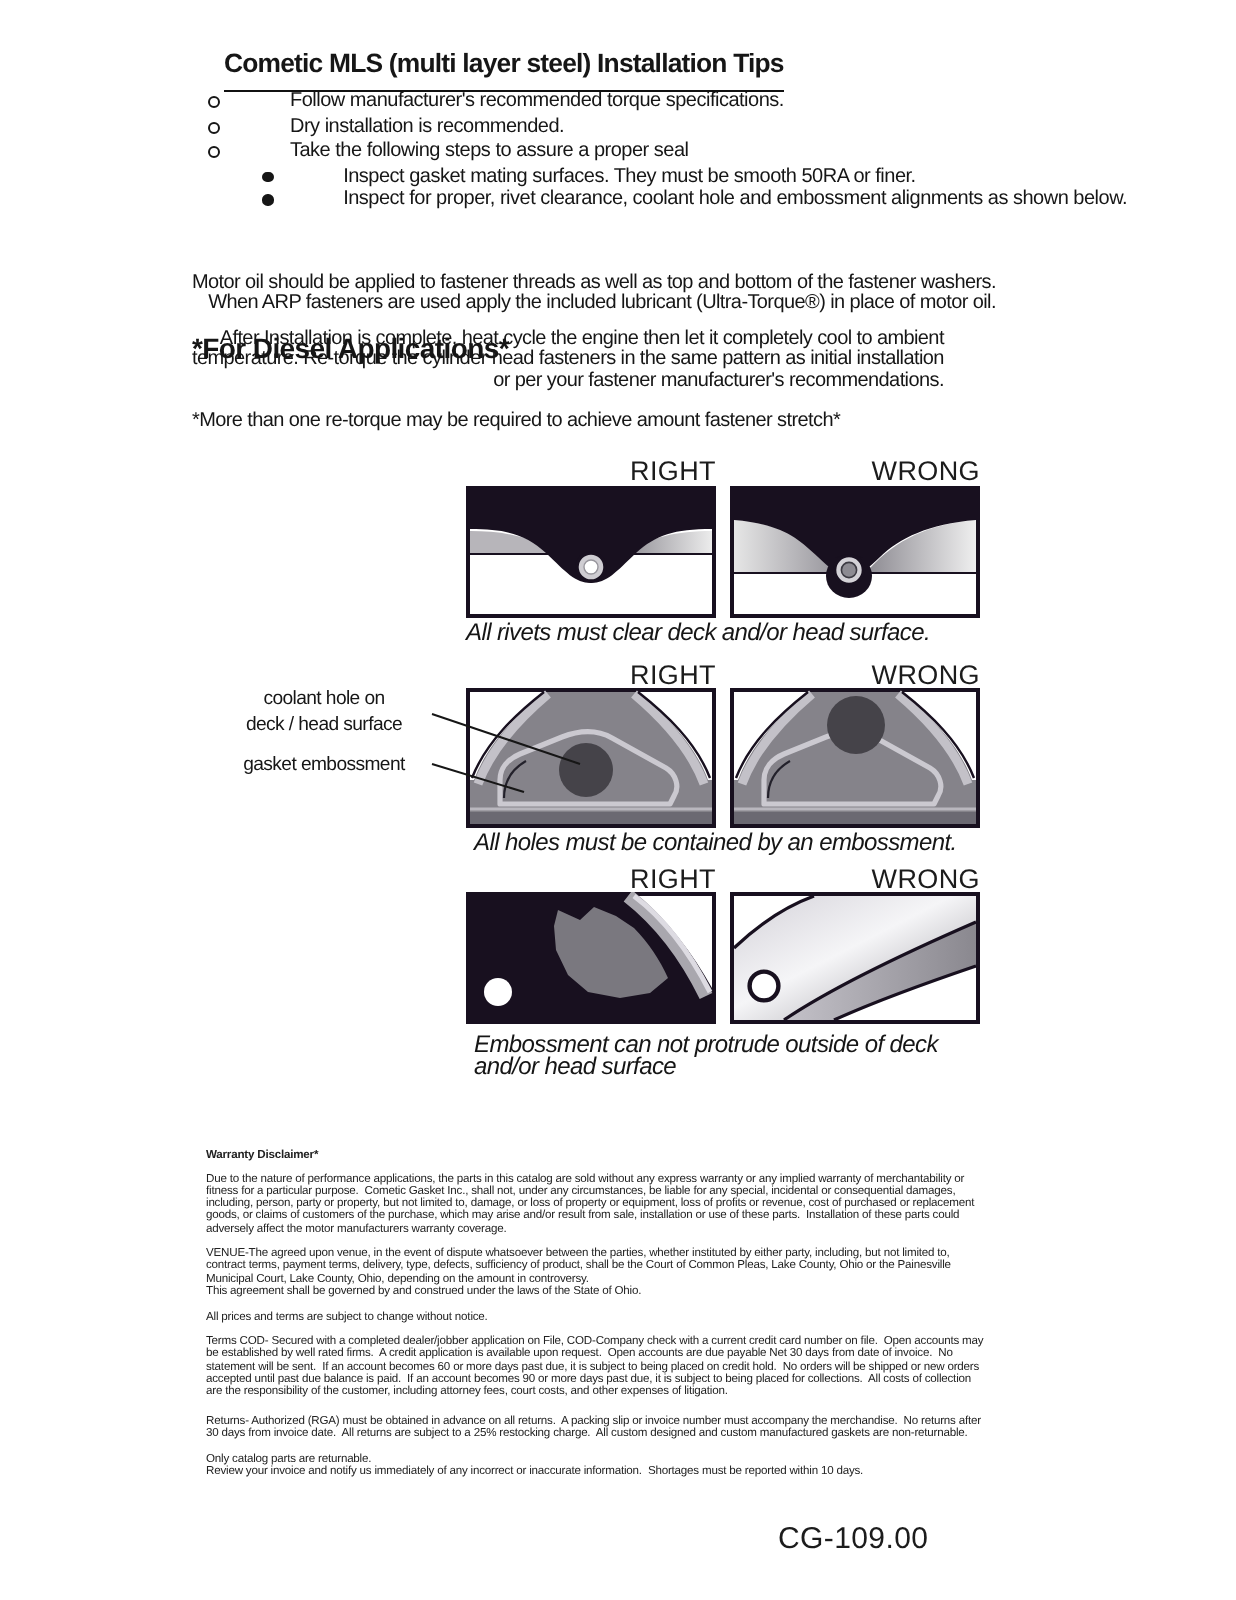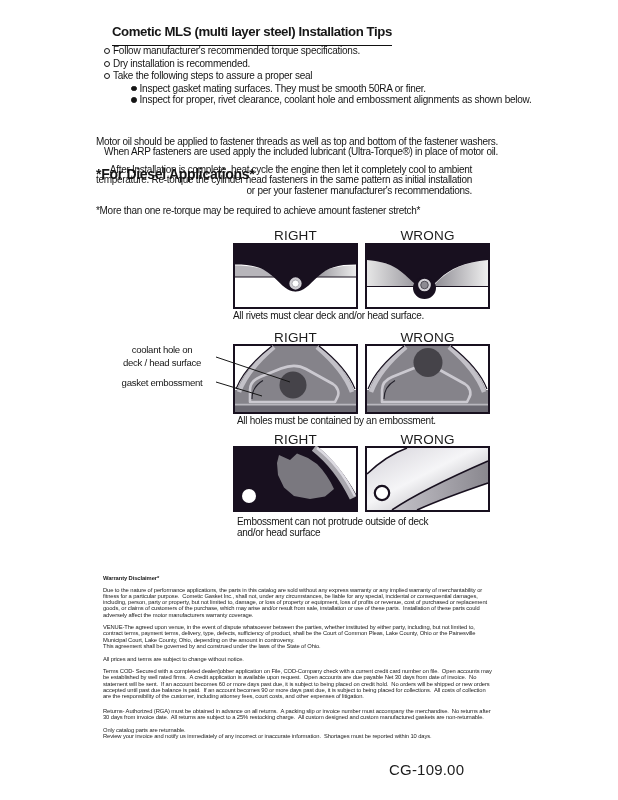--- a/index.html
+++ b/index.html
@@ -6,31 +6,31 @@
   .page{position:relative;width:618px;height:800px;background:#fff;overflow:hidden;
         font-family:"Liberation Sans",sans-serif;color:#161616;}
   .abs{position:absolute;}
   .pre{white-space:pre;}
   .preline{white-space:pre-line;}
 
   .title{left:112px;top:24px;font-size:13.2px;font-weight:bold;letter-spacing:-0.4px;
          border-bottom:1.6px solid #111;padding-bottom:6px;}
 
   .bullets{left:104px;top:45px;font-size:10px;letter-spacing:-0.25px;}
-  .b-row{display:flex;align-items:flex-start;height:12.6px;}
+  .b-row{display:flex;align-items:flex-start;height:12.6px;gap:32px;}
   .b-row.sub{margin-left:27px;height:11.4px;}
   .b-mark{width:4px;height:4px;border:1px solid #161616;border-radius:50%;
           margin:3px 3px 0 0;flex:0 0 auto;}
   .b-mark.solid{background:#161616;border-color:#161616;width:3.6px;height:3.6px;}
 
   .h2{font-weight:bold;font-size:14px;letter-spacing:-0.3px;margin-top:48px;}
   .body-par{font-size:10px;line-height:10.4px;letter-spacing:-0.3px;text-align:right;}
 
-  .dlabel{font-size:13.5px;letter-spacing:0.2px;text-align:center;width:125px;color:#1c1c1c;}
-  .caption{font-size:10px;letter-spacing:-0.3px;line-height:10.6px;}
+  .dlabel{font-size:13.5px;letter-spacing:0.2px;text-align:right;width:125px;color:#1c1c1c;}
+  .caption{font-size:12px;letter-spacing:-0.3px;line-height:10.6px;font-style:italic;}
   .ann{font-size:9.6px;line-height:13px;letter-spacing:-0.3px;text-align:center;width:104px;}
 
   .legal{left:103px;top:575px;width:430px;font-size:5.8px;line-height:6.2px;
          letter-spacing:-0.1px;color:#222;}
   .legal .lh{font-weight:bold;}
   .legal .lp{margin:0;}
   .pagecode{left:389px;top:761px;font-size:15px;letter-spacing:0.2px;color:#1c1c1c;}
   svg{display:block;}
 </style>
 </head>

